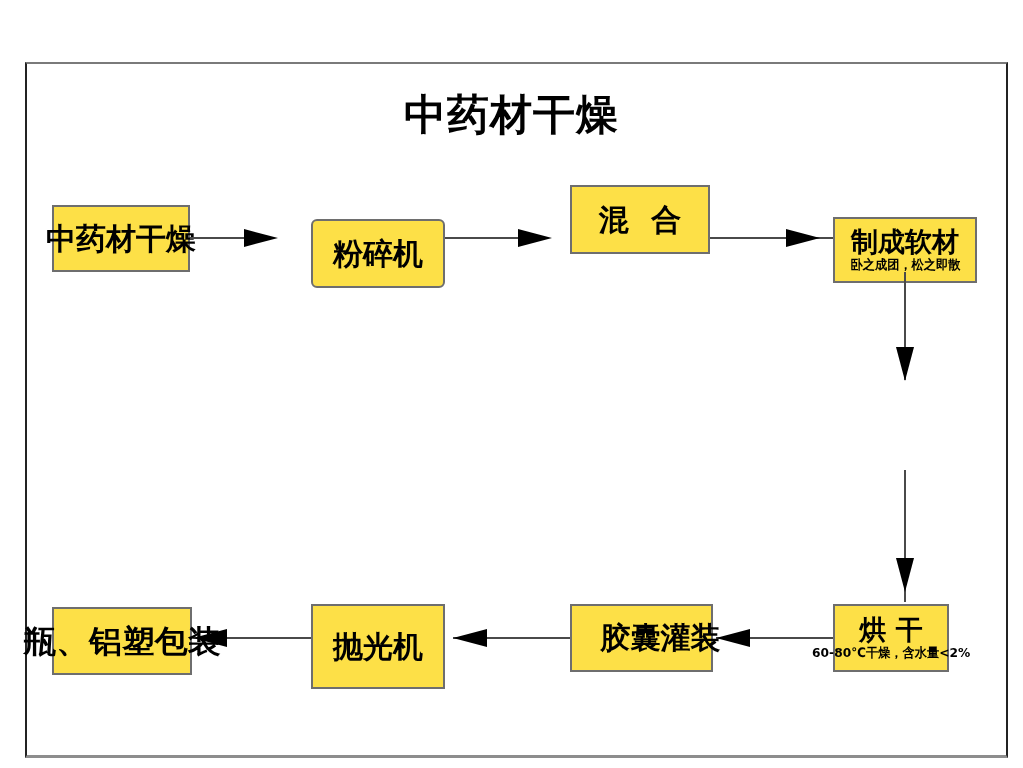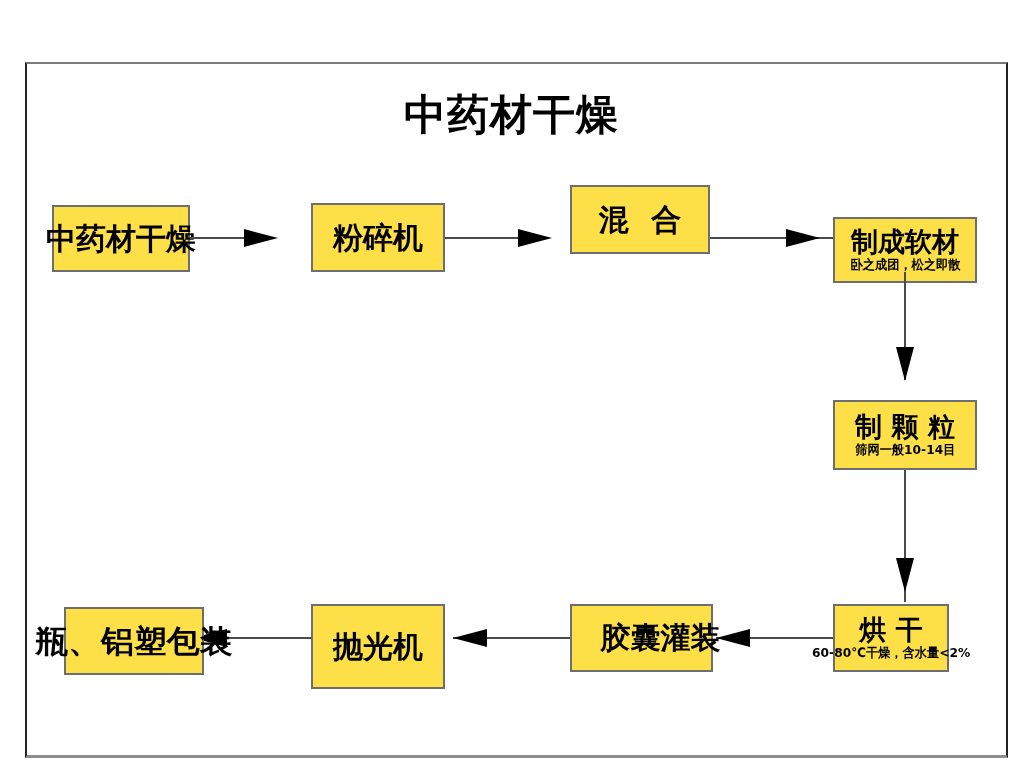--- a/index.html
+++ b/index.html
@@ -132,21 +132,21 @@
 
   <div class="title">中药材干燥</div>
 
   <div class="node" style="left:52px; top:205px; width:138px; height:67px;">
     <span class="main-label">中药材干燥</span>
   </div>
 
   <div class="hline" style="left:190px; top:237px; width:80px;"></div>
   <div class="arrow-r" style="left:244px; top:229px;"></div>
 
-  <div class="node" style="left:311px; top:203px; width:134px; height:69px;">
+  <div class="node" style="left:311px; top:219px; width:134px; height:69px;border-radius:6px;">
     <span class="main-label">粉碎机</span>
   </div>
 
   <div class="hline" style="left:445px; top:237px; width:99px;"></div>
   <div class="arrow-r" style="left:518px; top:229px;"></div>
 
   <div class="node wide-text" style="left:570px; top:185px; width:140px; height:69px;">
     <span class="main-label">混  合</span>
   </div>
 
@@ -154,24 +154,20 @@
   <div class="arrow-r" style="left:786px; top:229px;"></div>
 
   <div class="node has-sub" style="left:833px; top:217px; width:144px; height:66px;">
     <span class="main-label">制成软材</span>
     <span class="sub-label">卧之成团，松之即散</span>
   </div>
 
   <div class="vline" style="left:904px; top:272px; width:2px; height:108px;"></div>
   <div class="arrow-d" style="left:896px; top:347px;"></div>
 
-  <div class="node has-sub" style="left:833px; top:400px; width:144px; height:70px;">
-    <span class="main-label wide-spacing">制 颗 粒</span>
-    <span class="sub-label">筛网一般10-14目</span>
-  </div>
 
   <div class="vline" style="left:904px; top:470px; width:2px; height:132px;"></div>
   <div class="arrow-d" style="left:896px; top:558px;"></div>
 
   <div class="node has-sub" style="left:833px; top:604px; width:116px; height:68px;">
     <span class="main-label wide-spacing">烘  干</span>
     <span class="sub-label">60-80℃干燥，含水量&lt;2%</span>
   </div>
 
   <div class="hline" style="left:716px; top:637px; width:117px;"></div>
@@ -184,17 +180,17 @@
   <div class="hline" style="left:453px; top:637px; width:117px;"></div>
   <div class="arrow-l" style="left:453px; top:629px;"></div>
 
   <div class="node" style="left:311px; top:604px; width:134px; height:85px;">
     <span class="main-label">抛光机</span>
   </div>
 
   <div class="hline" style="left:193px; top:637px; width:118px;"></div>
   <div class="arrow-l" style="left:193px; top:629px;"></div>
 
-  <div class="node overflow-text" style="left:64px; top:607px; width:140px; height:68px;">
+  <div class="node overflow-text" style="left:52px; top:607px; width:140px; height:68px;">
     <span class="main-label">瓶、铝塑包装</span>
   </div>
 
 </div>
 
 </body></html>

